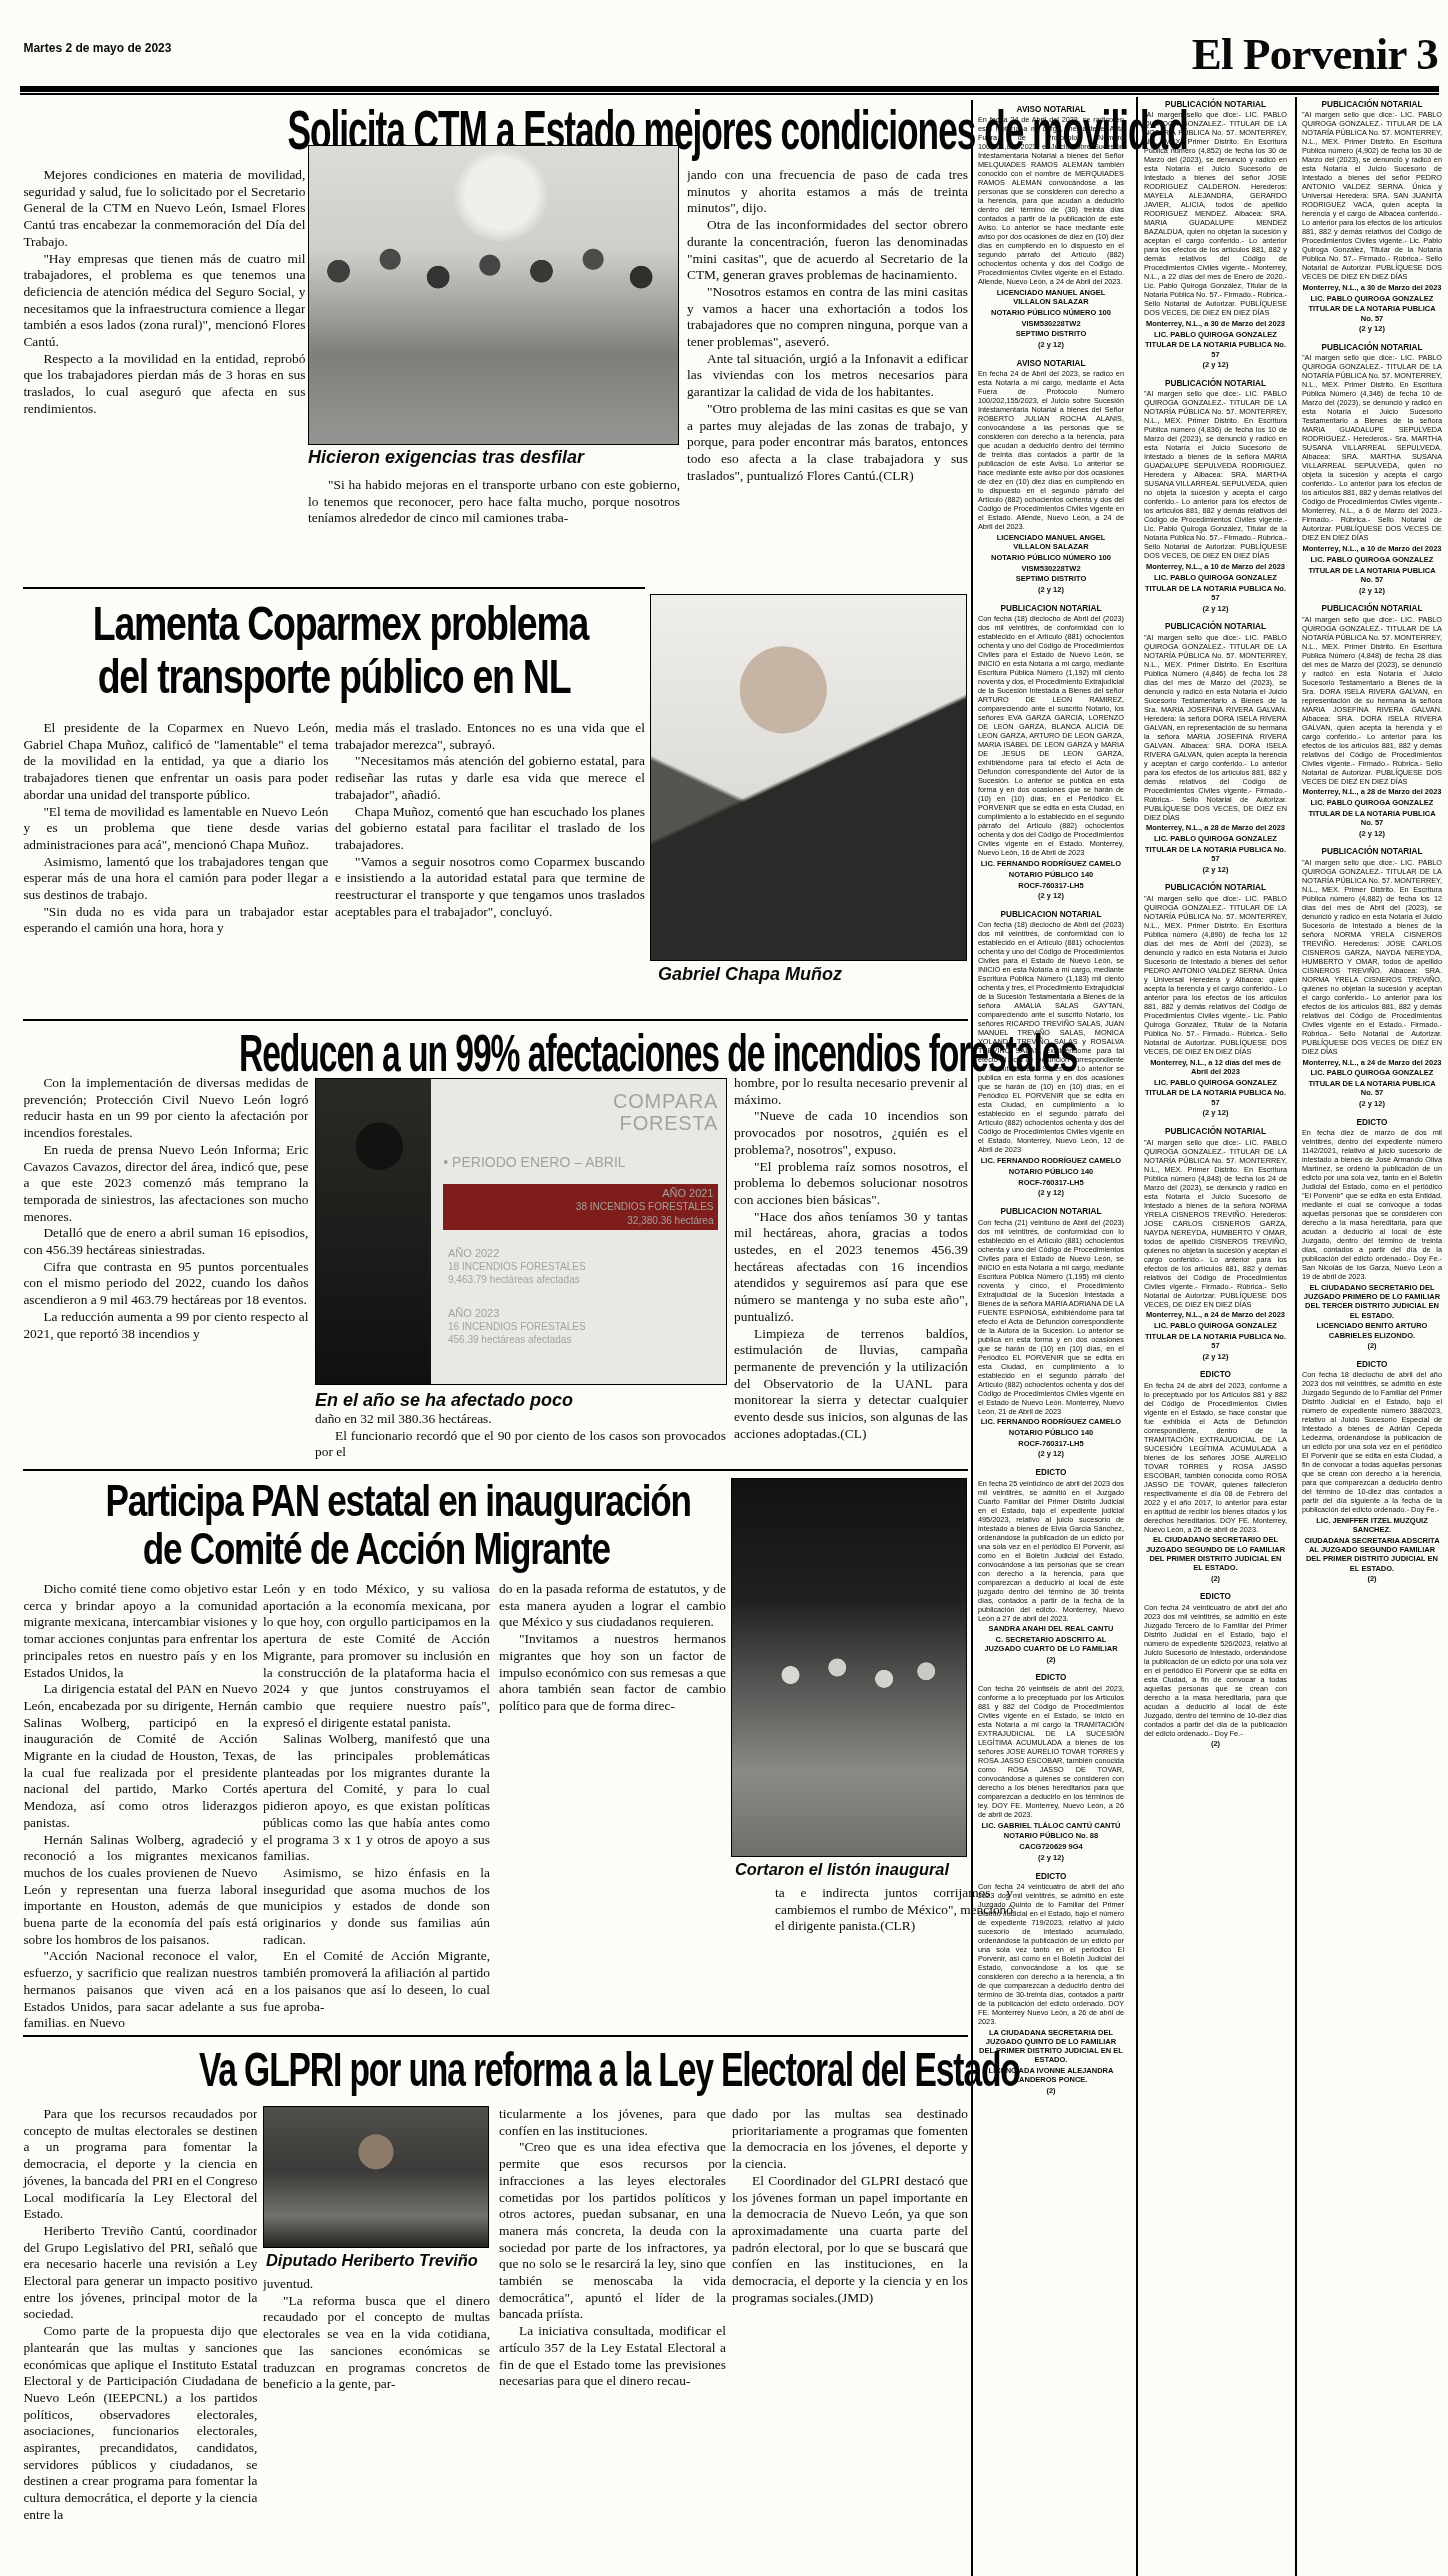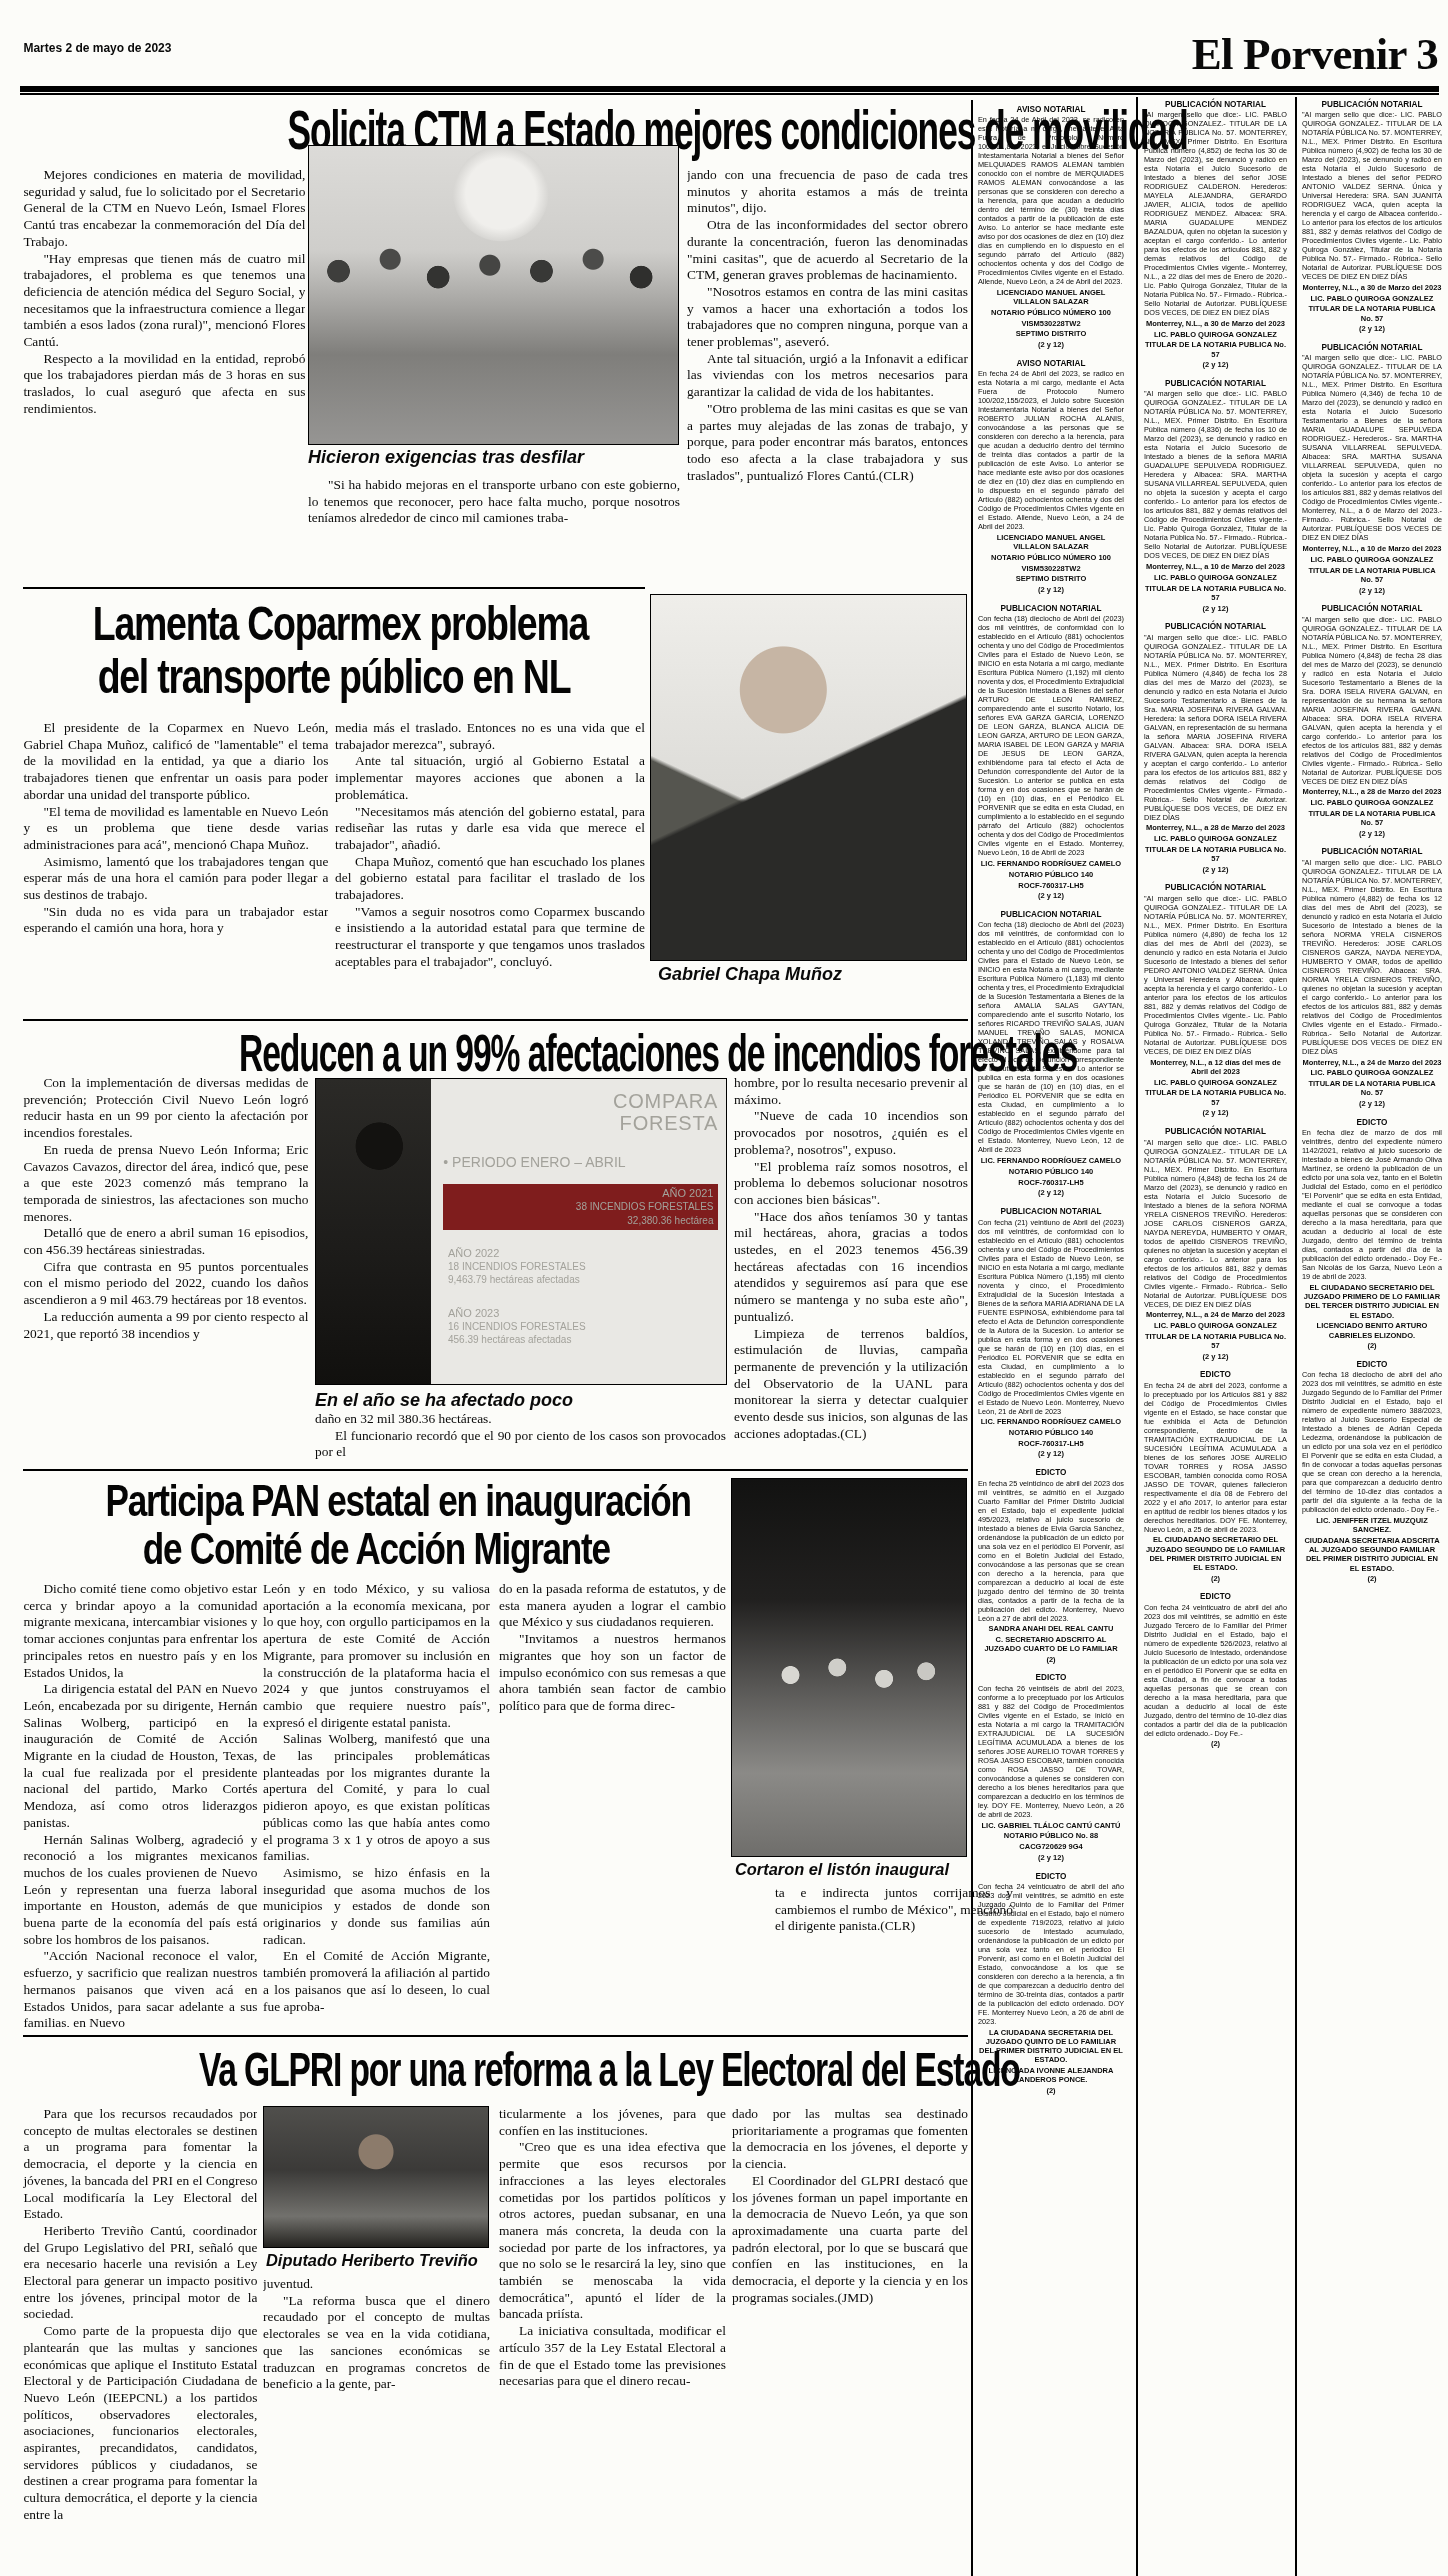--- a/index.html
+++ b/index.html
@@ -112,21 +112,20 @@
   <div class="abs photo ph2" style="left:650px;top:594px;width:315px;height:365px;"></div>
   <div class="abs cap" style="left:658px;top:964px;width:310px;">Gabriel Chapa Muñoz</div>
   <div class="abs col" style="left:23.4px;top:720px;width:305px;height:290px;">
       <p>El presidente de la Coparmex en Nuevo León, Gabriel Chapa Muñoz, calificó de "lamentable" el tema de la movilidad en la entidad, ya que a diario los trabajadores tienen que enfrentar un oasis para poder abordar una unidad del transporte público.</p>
       <p>"El tema de movilidad es lamentable en Nuevo León y es un problema que tiene desde varias administraciones para acá", mencionó Chapa Muñoz.</p>
       <p>Asimismo, lamentó que los trabajadores tengan que esperar más de una hora el camión para poder llegar a sus destinos de trabajo.</p>
       <p>"Sin duda no es vida para un trabajador estar esperando el camión una hora, hora y</p>
     </div>
   <div class="abs col cont" style="left:335px;top:720px;width:310px;height:290px;">
       <p>media más el traslado. Entonces no es una vida que el trabajador merezca", subrayó.</p>
-      <p>Ante tal situación, urgió al Gobierno Estatal a implementar mayores acciones que abonen a la problemática.</p>
       <p>"Necesitamos más atención del gobierno estatal, para rediseñar las rutas y darle esa vida que merece el trabajador", añadió.</p>
       <p>Chapa Muñoz, comentó que han escuchado los planes del gobierno estatal para facilitar el traslado de los trabajadores.</p>
       <p>"Vamos a seguir nosotros como Coparmex buscando e insistiendo a la autoridad estatal para que termine de reestructurar el transporte y que tengamos unos traslados aceptables para el trabajador", concluyó.</p>
     </div>
 
   <div class="abs rule-h" style="left:23.4px;top:1019px;width:945px;height:2.3px;"></div>
   <div class="abs hl-wrap" style="left:23.4px;top:1024px;width:945px;">
     <span class="hl" style="font-size:51px;transform:scaleX(0.66);">Reducen a un 99% afectaciones de incendios forestales</span>
   </div>
   <div class="abs col" style="left:23.4px;top:1075px;width:285px;height:365px;">

